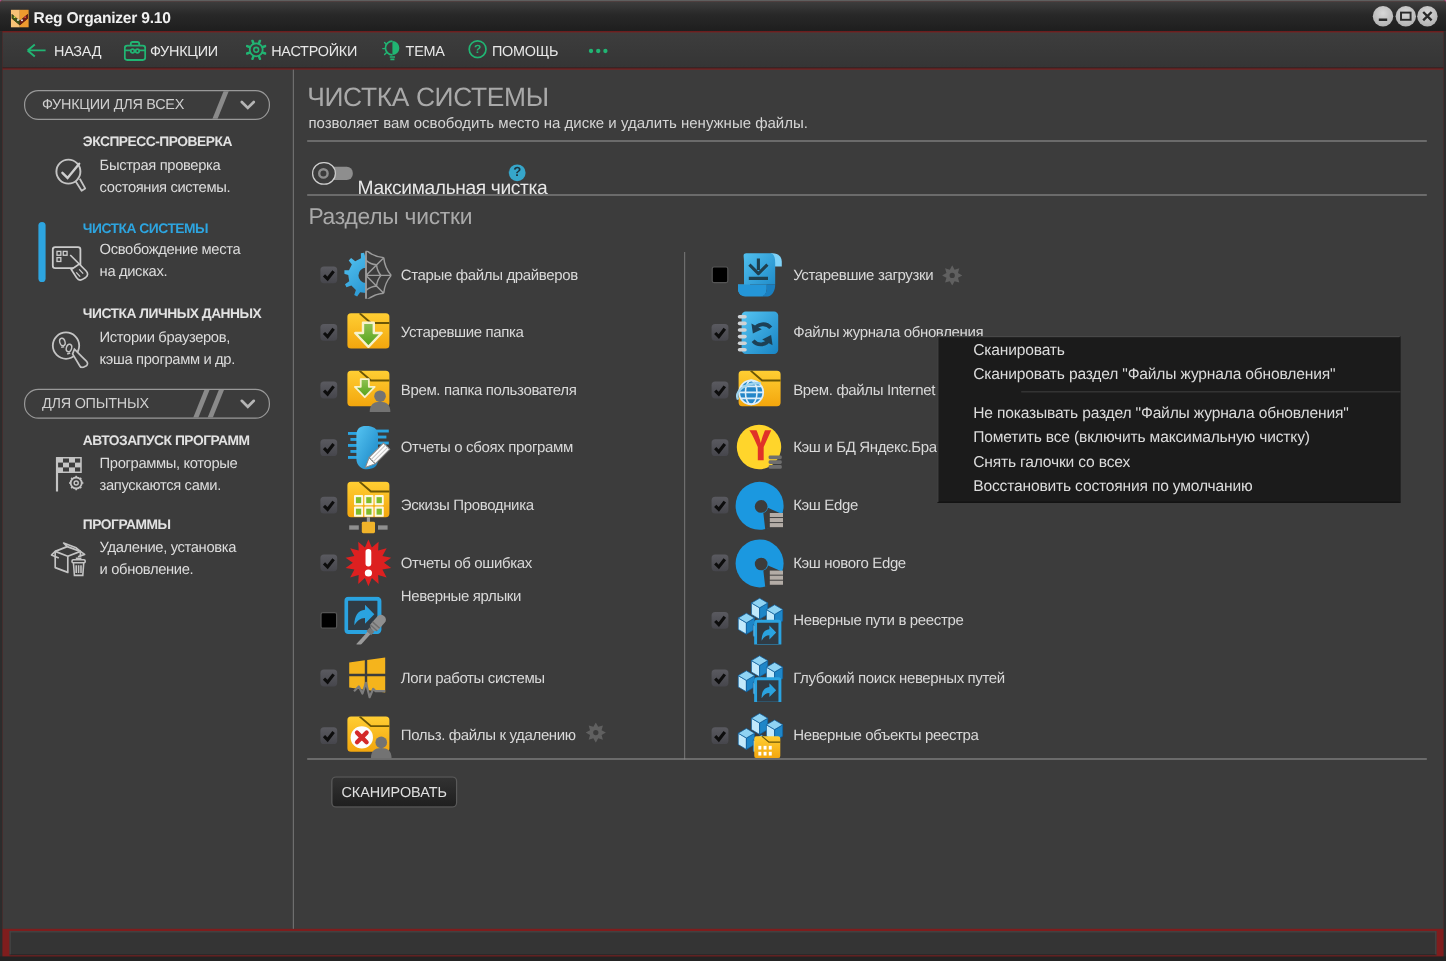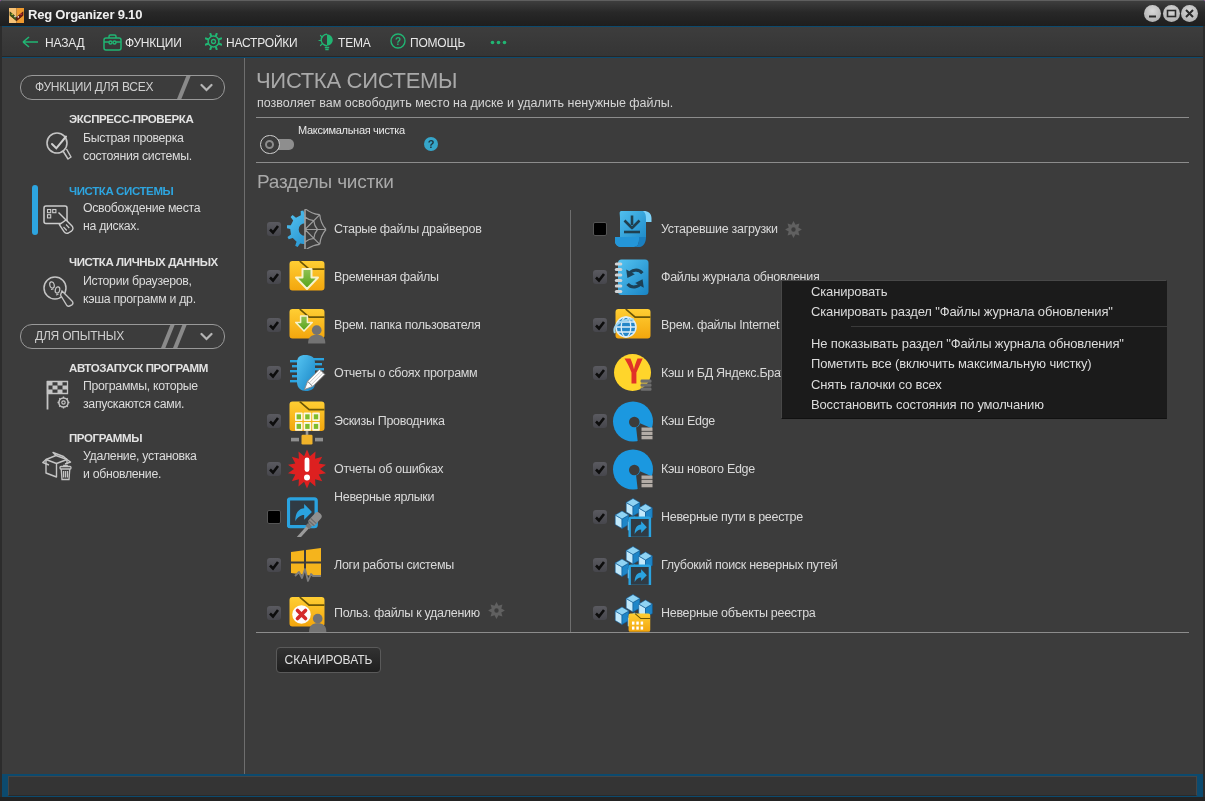--- a/index.html
+++ b/index.html
@@ -1,16 +1,16 @@
 <!DOCTYPE html>
 <html><head><meta charset="utf-8"><style>
 *{margin:0;padding:0;box-sizing:border-box;}
 html,body{width:1205px;height:801px;overflow:hidden;background:#a8538d;}
 body{font-family:"Liberation Sans",sans-serif;position:relative;-webkit-font-smoothing:antialiased;}
-.win{position:absolute;left:0;top:0;width:1205px;height:801px;background:#0c4a6e;border-radius:3px 3px 0 0;overflow:hidden;}
+.win{position:absolute;left:0;top:0;width:1205px;height:801px;background:#7f1d1d;border-radius:3px 3px 0 0;overflow:hidden;}
 .titlebar{position:absolute;left:0;top:0;width:1205px;height:26px;background:linear-gradient(#3e3e3e,#282828 45%,#1e1e1e);border-top:1px solid #5f5f5f;}
 .appicon{position:absolute;left:9px;top:7px;width:15px;height:15px;}
 .apptitle{position:absolute;left:28px;top:6px;font-size:13px;font-weight:bold;color:#f0f0f0;letter-spacing:-0.2px;}
 .winbtn{position:absolute;top:4px;width:17px;height:17px;border-radius:50%;background:radial-gradient(circle at 50% 35%,#d8d8d8,#a8a8a8);color:#2a2a2a;text-align:center;line-height:17px;font-size:11px;font-weight:bold;}
 .menubar{position:absolute;left:2px;top:27px;width:1201px;height:30px;background:linear-gradient(#3d3d3d,#353535);border-bottom:1px solid #272727;}
 .mi{position:absolute;top:9px;font-size:12px;color:#e8e8e8;letter-spacing:-0.2px;}
 .content{position:absolute;left:2px;top:58px;width:1201px;height:716px;background:#3c3c3c;}
 .vsep{position:absolute;left:242px;top:0;width:1px;height:716px;background:#6e6e6e;}
 .statusbar{position:absolute;left:8px;top:776px;width:1189px;height:20px;background:#343434;border:1px solid #454545;border-bottom-color:#2a2a2a;}
 .winbottom{position:absolute;left:0;top:797px;width:1205px;height:4px;background:#232323;}
@@ -20,21 +20,21 @@
 .stripe{position:absolute;top:-4px;width:4px;height:40px;background:#8a8a8a;transform:rotate(22deg);}
 .sit{position:absolute;left:45px;font-size:11.5px;font-weight:bold;color:#e2e2e2;letter-spacing:-0.4px;margin-left:24px;}
 .sit.blue{color:#2da5e0;}
 .ssub{position:absolute;left:83px;font-size:12.3px;color:#dcdcdc;line-height:18px;letter-spacing:-0.3px;}
 .sicon{position:absolute;left:42px;width:34px;height:34px;}
 .selbar{position:absolute;left:32px;width:5.5px;height:50px;background:#2da5e0;border-radius:3px;}
 
 .h1{position:absolute;left:256px;font-size:22px;color:#a9a9a9;letter-spacing:-0.3px;}
 .hsub{position:absolute;left:257px;font-size:12.5px;color:#d5d5d5;}
 .hr{position:absolute;left:256px;width:933px;height:1px;background:#8c8c8c;}
-.togglelabel{position:absolute;left:298px;top:124px;font-size:11px;color:#e8e8e8;letter-spacing:-0.3px;}
+.togglelabel{position:absolute;left:298px;top:149px;font-size:16px;color:#e8e8e8;letter-spacing:-0.3px;}
 .h2{position:absolute;left:257px;top:171px;font-size:19px;color:#a9a9a9;letter-spacing:-0.2px;}
 .cb{position:absolute;width:14px;height:14px;border-radius:3px;background:linear-gradient(#5a5a60,#46464c);}
 .cb.un{background:#000;border:1px solid #555;border-radius:2px;}
 .cb svg{position:absolute;left:0px;top:0px;}
 .itext{position:absolute;font-size:12.5px;color:#d9d9d9;letter-spacing:-0.3px;}
 .icon36{position:absolute;width:40px;height:40px;}
 .gearbtn{position:absolute;width:17px;height:17px;}
 .scanbtn{position:absolute;left:276px;top:647px;width:105px;height:26px;background:linear-gradient(#323232,#1f1f1f);border:1px solid #5a5a5a;border-radius:4px;color:#e0e0e0;font-size:12px;letter-spacing:0;text-align:center;line-height:24px;}
 
 .cmenu{position:absolute;z-index:10;left:781px;top:280px;width:386px;height:139px;background:#1b1b1b;border:1px solid #484848;border-right-color:#1b1b1b;border-bottom-color:#111;}
@@ -533,21 +533,21 @@
       </svg>
 
   <svg class="gearbtn" style="left:488px;top:602px;" viewBox="0 0 17 17">
         <use href="#gear17"></use>
       </svg>
   <svg class="gearbtn" style="left:785px;top:221px;" viewBox="0 0 17 17">
         <use href="#gear17"></use>
       </svg>
 
   <div class="itext" style="left:334px;top:222px;">Старые файлы драйверов</div>
-  <div class="itext" style="left:334px;top:270px;">Временная файлы</div>
+  <div class="itext" style="left:334px;top:270px;">Устаревшие папка</div>
   <div class="itext" style="left:334px;top:318px;">Врем. папка пользователя</div>
   <div class="itext" style="left:334px;top:366px;">Отчеты о сбоях программ</div>
   <div class="itext" style="left:334px;top:414px;">Эскизы Проводника</div>
   <div class="itext" style="left:334px;top:462px;">Отчеты об ошибках</div>
   <div class="itext" style="left:334px;top:490px;">Неверные ярлыки</div>
   <div class="itext" style="left:334px;top:558px;">Логи работы системы</div>
   <div class="itext" style="left:334px;top:606px;">Польз. файлы к удалению</div>
 
   <div class="itext" style="left:661px;top:222px;">Устаревшие загрузки</div>
   <div class="itext" style="left:661px;top:270px;">Файлы журнала обновления</div>

